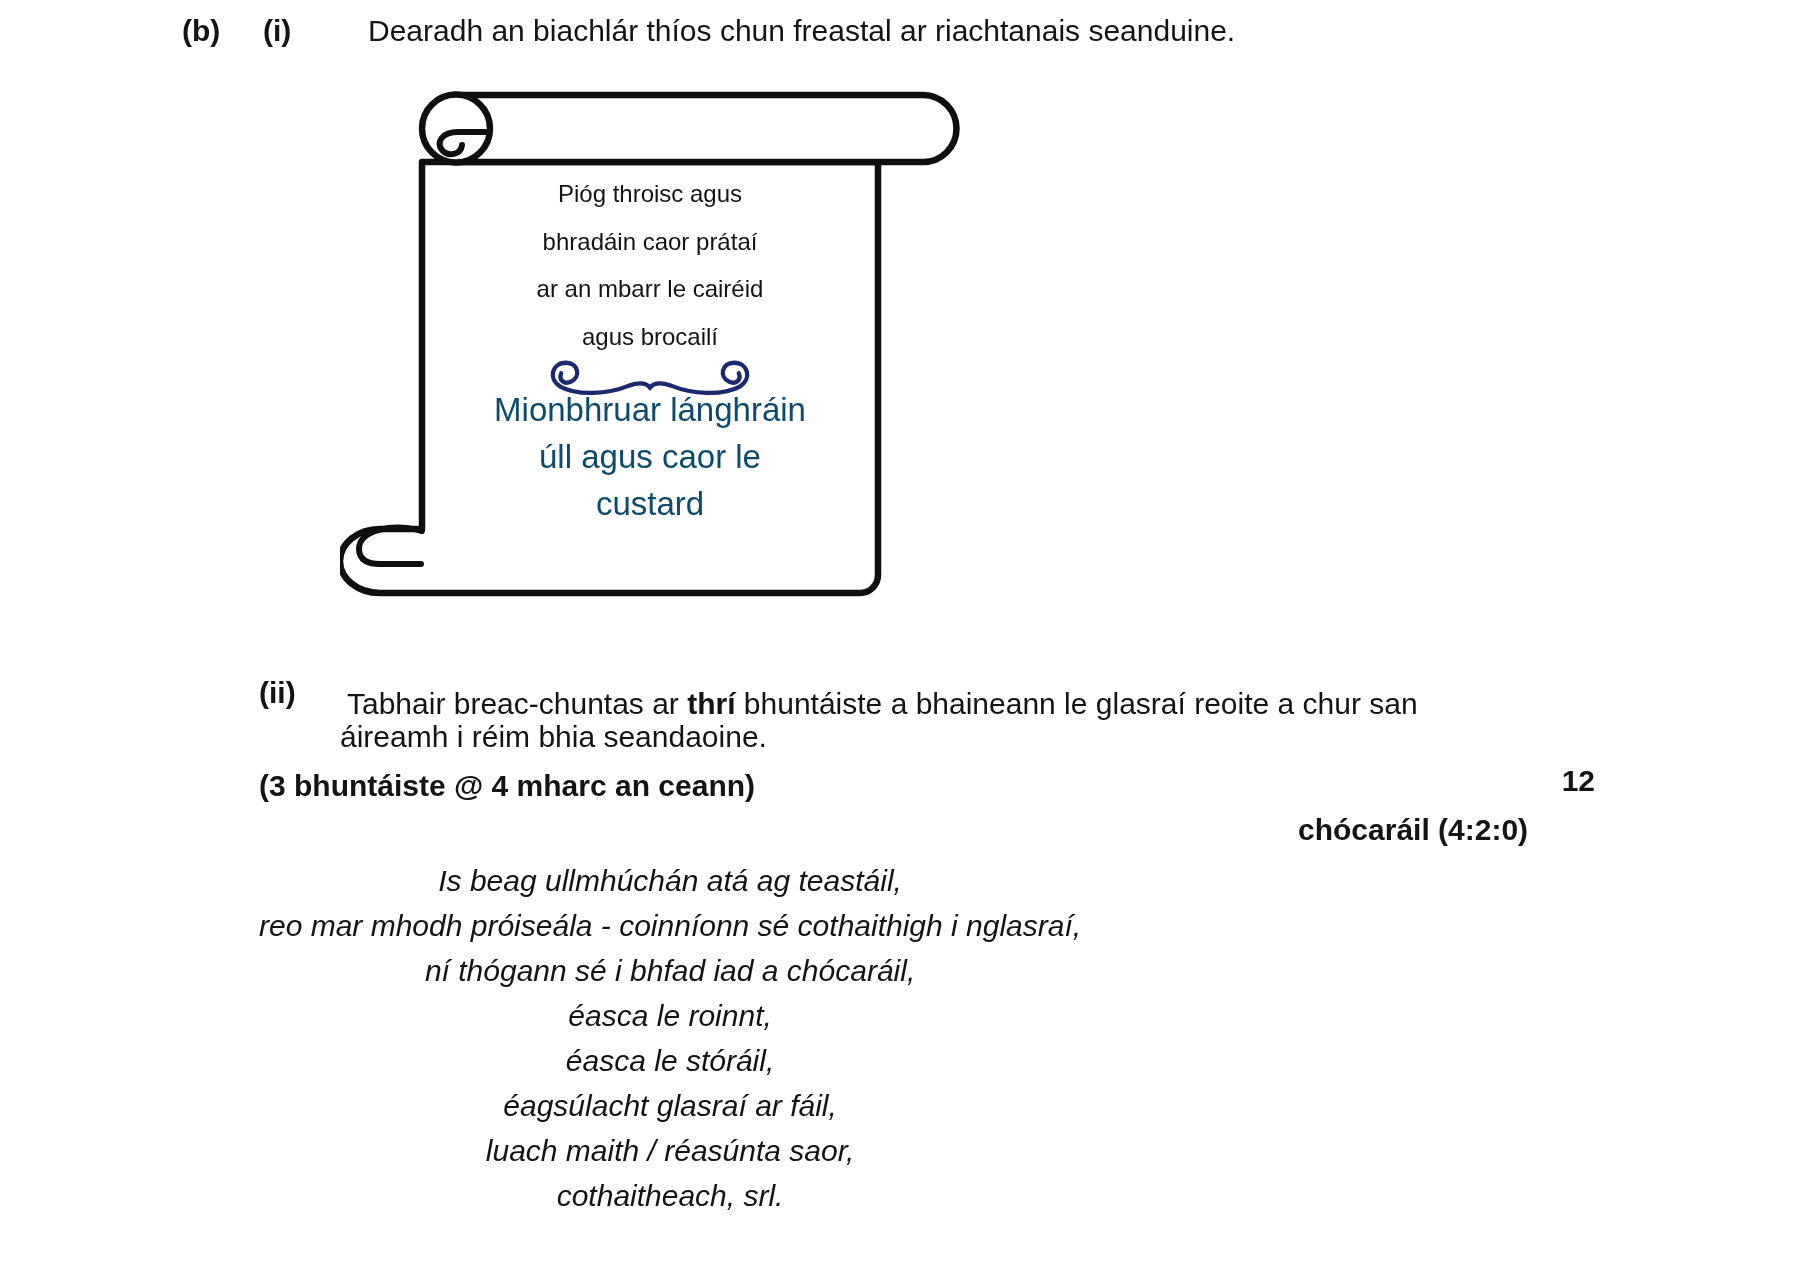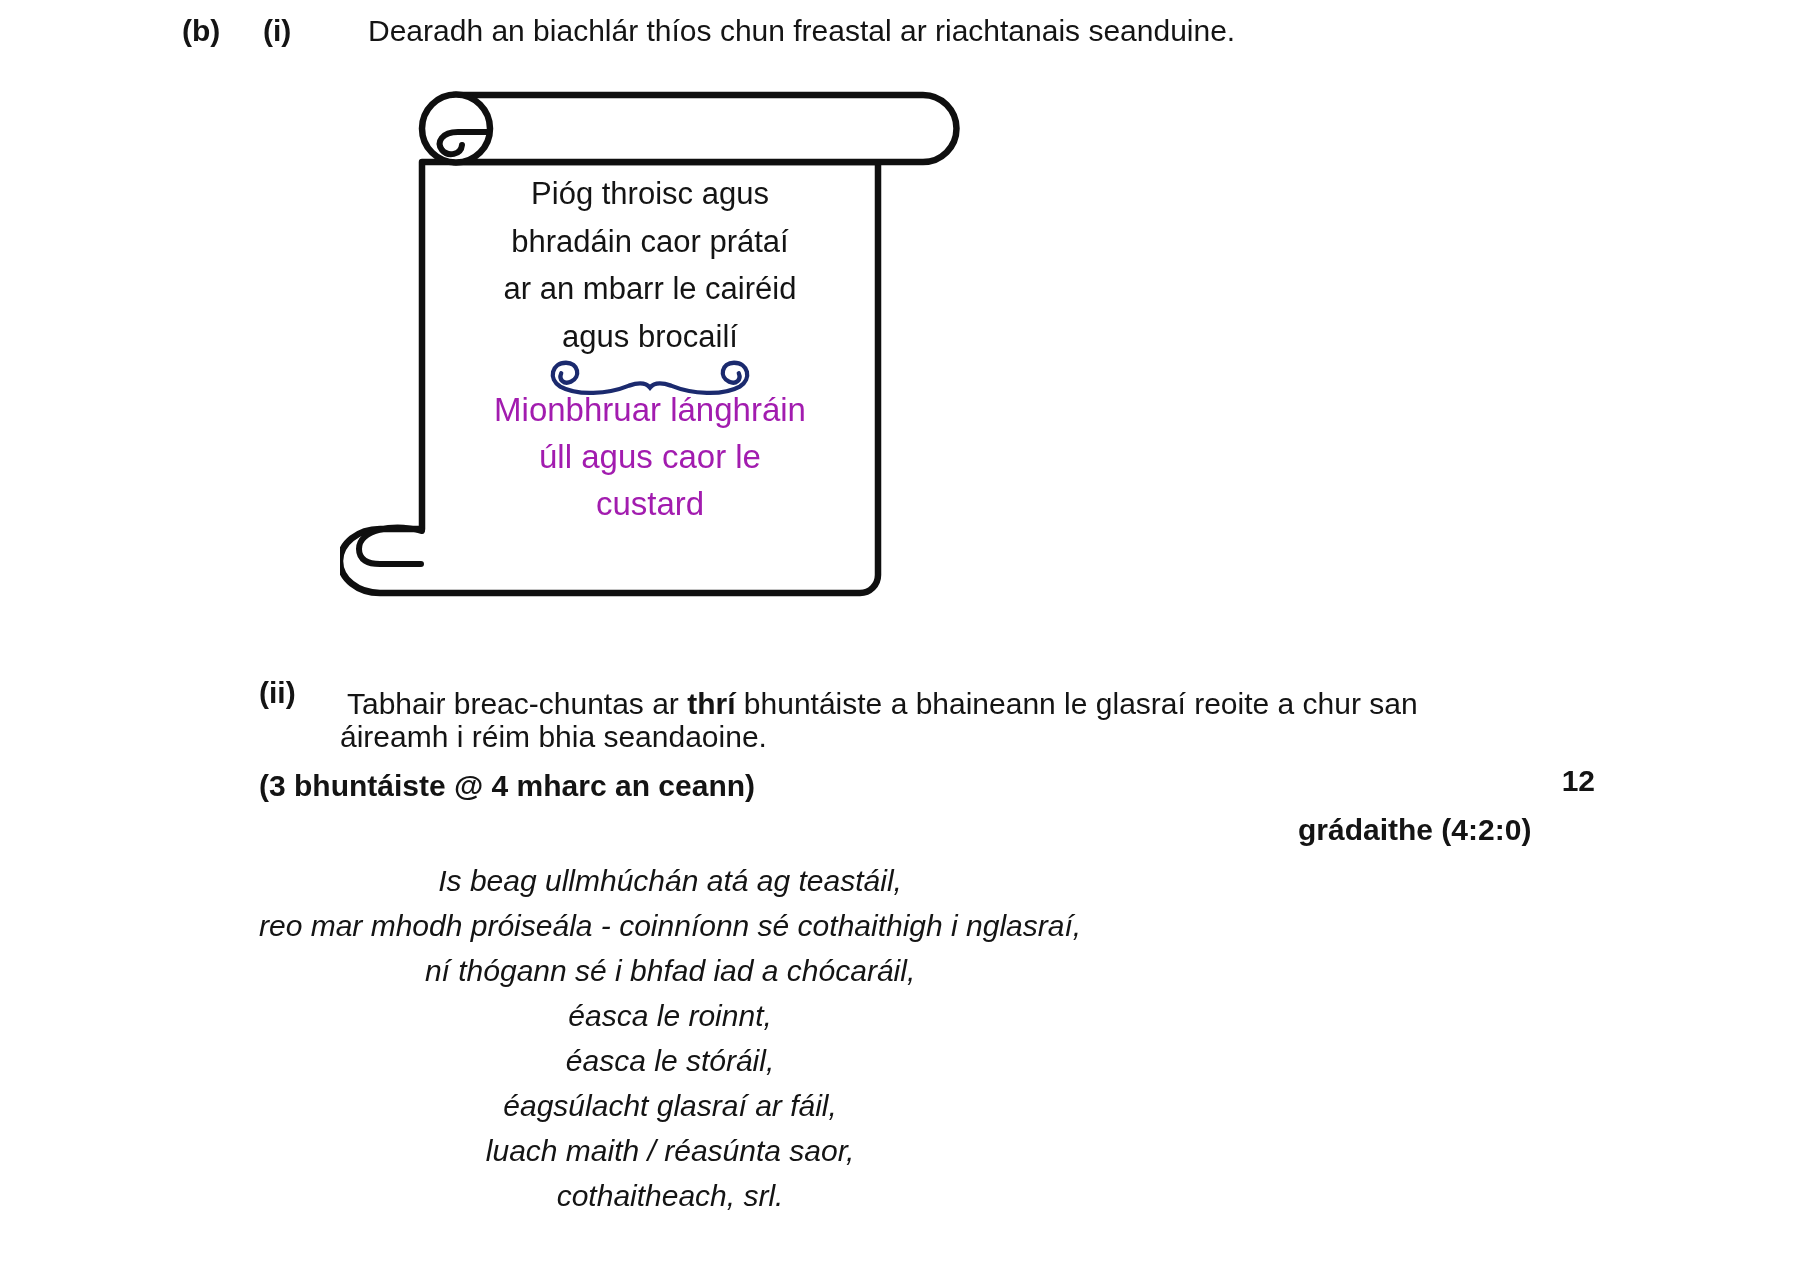--- a/index.html
+++ b/index.html
@@ -23,25 +23,25 @@
 
   
   .q-label   { left: 182px; top: 9px; }
   .qi-label  { left: 263px; top: 9px; }
   .qi-text   { left: 368px; top: 9px; }
 
   
   .scroll-svg { position: absolute; left: 340px; top: 80px; }
   .menu-text-top {
     position: absolute; left: 430px; top: 170px; width: 440px;
-    text-align: center; font-size: 31px; line-height: 47.6px; color: #141414;
+    text-align: center; font-size: 24px; line-height: 47.6px; color: #141414;
   }
   .menu-text-bottom {
     position: absolute; left: 430px; top: 386px; width: 440px;
-    text-align: center; font-size: 33px; line-height: 47px; color: #a21caf;
+    text-align: center; font-size: 33px; line-height: 47px; color: #0c4a6e;
   }
   .flourish-svg { position: absolute; left: 545px; top: 356px; }
 
   
   .note-line   { left: 259px; top: 628px; }
   .p2-label    { left: 259px; top: 671px; }
   .p2-line1    { left: 347px; top: 682px; }
   .p2-line2    { left: 340px; top: 715px; }
   .marks-total { left: 1400px; top: 759px; width: 195px; text-align: right; }
   .marks-scheme{ left: 259px; top: 764px; }
@@ -92,21 +92,21 @@
 
 
   <span class="abs t30 bold p2-label">(ii)</span>
   <div class="abs t30 p2-line1">
     <span>Tabhair breac-chuntas ar </span><span class="bold">thrí</span><span> bhuntáiste a bhaineann le glasraí reoite a chur san</span>
   </div>
   <span class="abs t30 p2-line2">áireamh i réim bhia seandaoine.</span>
 
   <span class="abs t30 bold marks-total">12</span>
   <span class="abs t30 bold marks-scheme">(3 bhuntáiste @ 4 mharc an ceann)</span>
-  <span class="abs t30 bold grading">grádaithe (4:2:0)</span>
+  <span class="abs t30 bold grading">chócaráil (4:2:0)</span>
 
   <div class="abs italic answer-list">
     <div>Is beag ullmhúchán atá ag teastáil,</div>
     <div>reo mar mhodh próiseála - coinníonn sé cothaithigh i nglasraí,</div>
     <div>ní thógann sé i bhfad iad a chócaráil,</div>
     <div>éasca le roinnt,</div>
     <div>éasca le stóráil,</div>
     <div>éagsúlacht glasraí ar fáil,</div>
     <div>luach maith / réasúnta saor,</div>
     <div>cothaitheach, srl.</div>

